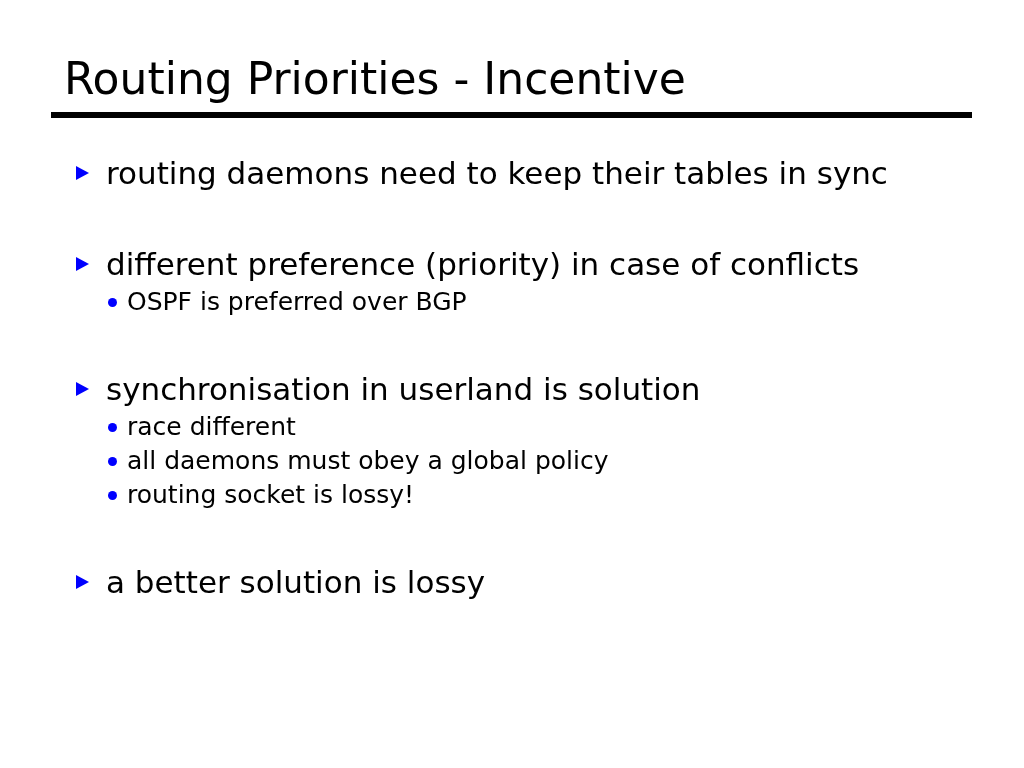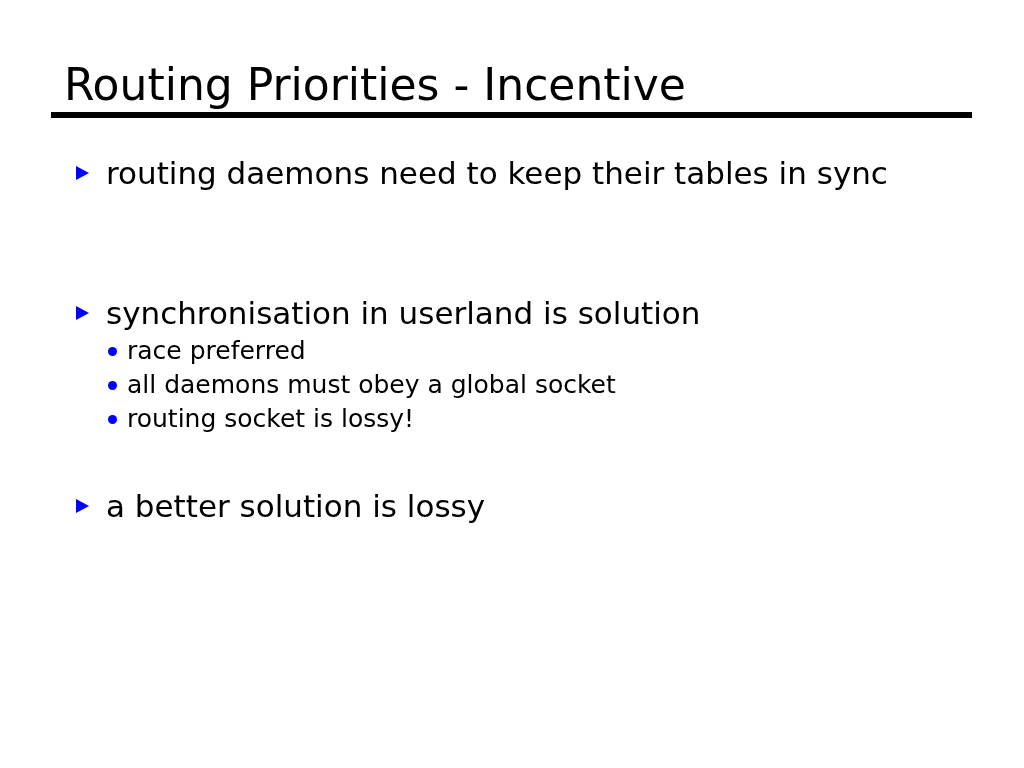--- a/index.html
+++ b/index.html
@@ -27,21 +27,20 @@
   .slide-title {
     position: absolute;
     left: 64px;
     top: 52px;
     font-size: 44px;
     line-height: 54px;
     font-weight: 400;
     letter-spacing: 0px;
     color: #000000;
     white-space: nowrap;
-    margin-top: 6px;
   }
 
   .title-rule {
     position: absolute;
     left: 51px;
     top: 112px;
     width: 921px;
     height: 6px;
     background: #000000;
   }
@@ -121,35 +120,45 @@
 
     <div class="group">
       <div class="l1">
         <span class="tri"></span>
         <span class="txt">routing daemons need to keep their tables in sync</span>
       </div>
     </div>
 
     <div class="gap-group"></div>
 
+    <div class="group">
+      <div class="l1">
+        <span class="tri"></span>
+        <span class="txt">different preference (priority) in case of conflicts</span>
+      </div>
+      <div class="l2">
+        <span class="dot"></span>
+        <span class="txt">OSPF is preferred over BGP</span>
+      </div>
+    </div>
 
     <div class="gap-group"></div>
 
     <div class="group">
       <div class="l1">
         <span class="tri"></span>
         <span class="txt">synchronisation in userland is solution</span>
       </div>
       <div class="l2">
         <span class="dot"></span>
-        <span class="txt">race preferred</span>
+        <span class="txt">race different</span>
       </div>
       <div class="l2">
         <span class="dot"></span>
-        <span class="txt">all daemons must obey a global socket</span>
+        <span class="txt">all daemons must obey a global policy</span>
       </div>
       <div class="l2">
         <span class="dot"></span>
         <span class="txt">routing socket is lossy!</span>
       </div>
     </div>
 
     <div class="gap-group"></div>
 
     <div class="group">

